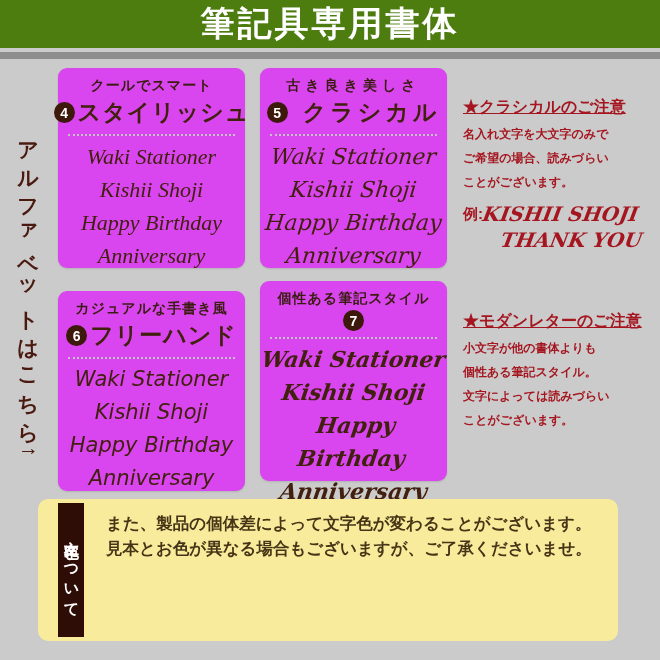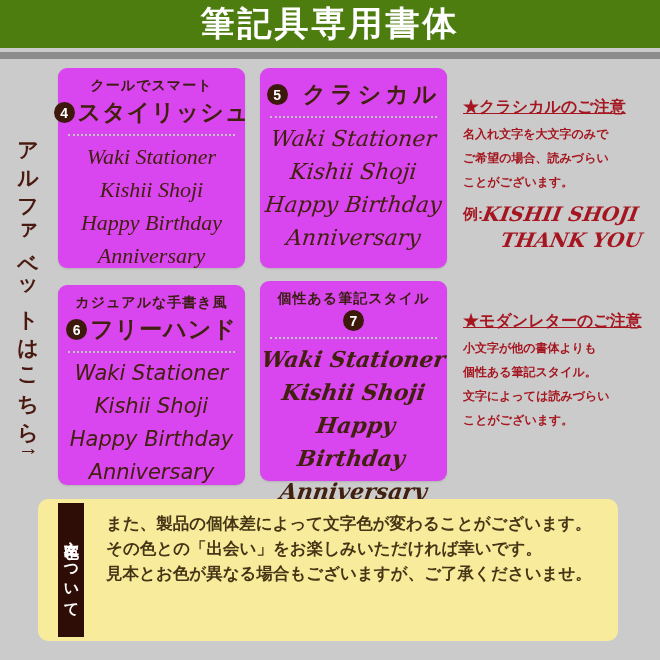--- a/index.html
+++ b/index.html
@@ -27,21 +27,21 @@
     display:flex;align-items:center;
   }
   
   .card{
     position:absolute;width:187px;height:200px;background:#d946ef;
     border-radius:9px;box-shadow:0 1px 2px rgba(0,0,0,.12);
     box-sizing:border-box;padding-top:9px;text-align:center;
   }
   .card.pos-a{left:58px;top:68px;}
   .card.pos-b{left:260px;top:68px;}
-  .card.pos-c{left:58px;top:285px;}
+  .card.pos-c{left:58px;top:291px;}
   .card.pos-d{left:260px;top:281px;}
   .card-catch{
     color:#3a1d10;font-size:14px;font-weight:bold;letter-spacing:1px;
   }
   .card.pos-b .card-catch{letter-spacing:5px;}
   .card-title-row{
     display:flex;align-items:center;justify-content:center;gap:3px;margin-top:2px;
   }
   .badge{
     width:21px;height:21px;border-radius:50%;background:#3c190b;color:#fff;
@@ -127,20 +127,21 @@
   <hr class="card-divider">
   <div class="card-samples f-stylish">
     <span class="sample-line">Waki Stationer</span>
     <span class="sample-line">Kishii Shoji</span>
     <span class="sample-line">Happy Birthday</span>
     <span class="sample-line">Anniversary</span>
   </div>
 </div>
 
 <div class="card pos-b">
+  <div class="card-catch">古き良き美しさ</div>
   <div class="card-title-row">
     <span class="badge">5</span>
     <span class="card-title">クラシカル</span>
   </div>
   <hr class="card-divider">
   <div class="card-samples f-classical">
     <span class="sample-line">Waki Stationer</span>
     <span class="sample-line">Kishii Shoji</span>
     <span class="sample-line">Happy Birthday</span>
     <span class="sample-line">Anniversary</span>
@@ -195,16 +196,15 @@
   <div class="notice-line">小文字が他の書体よりも</div>
   <div class="notice-line">個性ある筆記スタイル。</div>
   <div class="notice-line">文字によっては読みづらい</div>
   <div class="notice-line">ことがございます。</div>
 </div>
 
 <div class="color-note">
   <div class="color-note-label">文字色について</div>
   <div class="color-note-body">
     <div class="color-note-line">また、製品の個体差によって文字色が変わることがございます。</div>
-    <div class="color-note-line">その色との「出会い」をお楽しみいただければ幸いです。</div>
     <div class="color-note-line">見本とお色が異なる場合もございますが、ご了承くださいませ。</div>
   </div>
 </div>
 
 </body></html>

